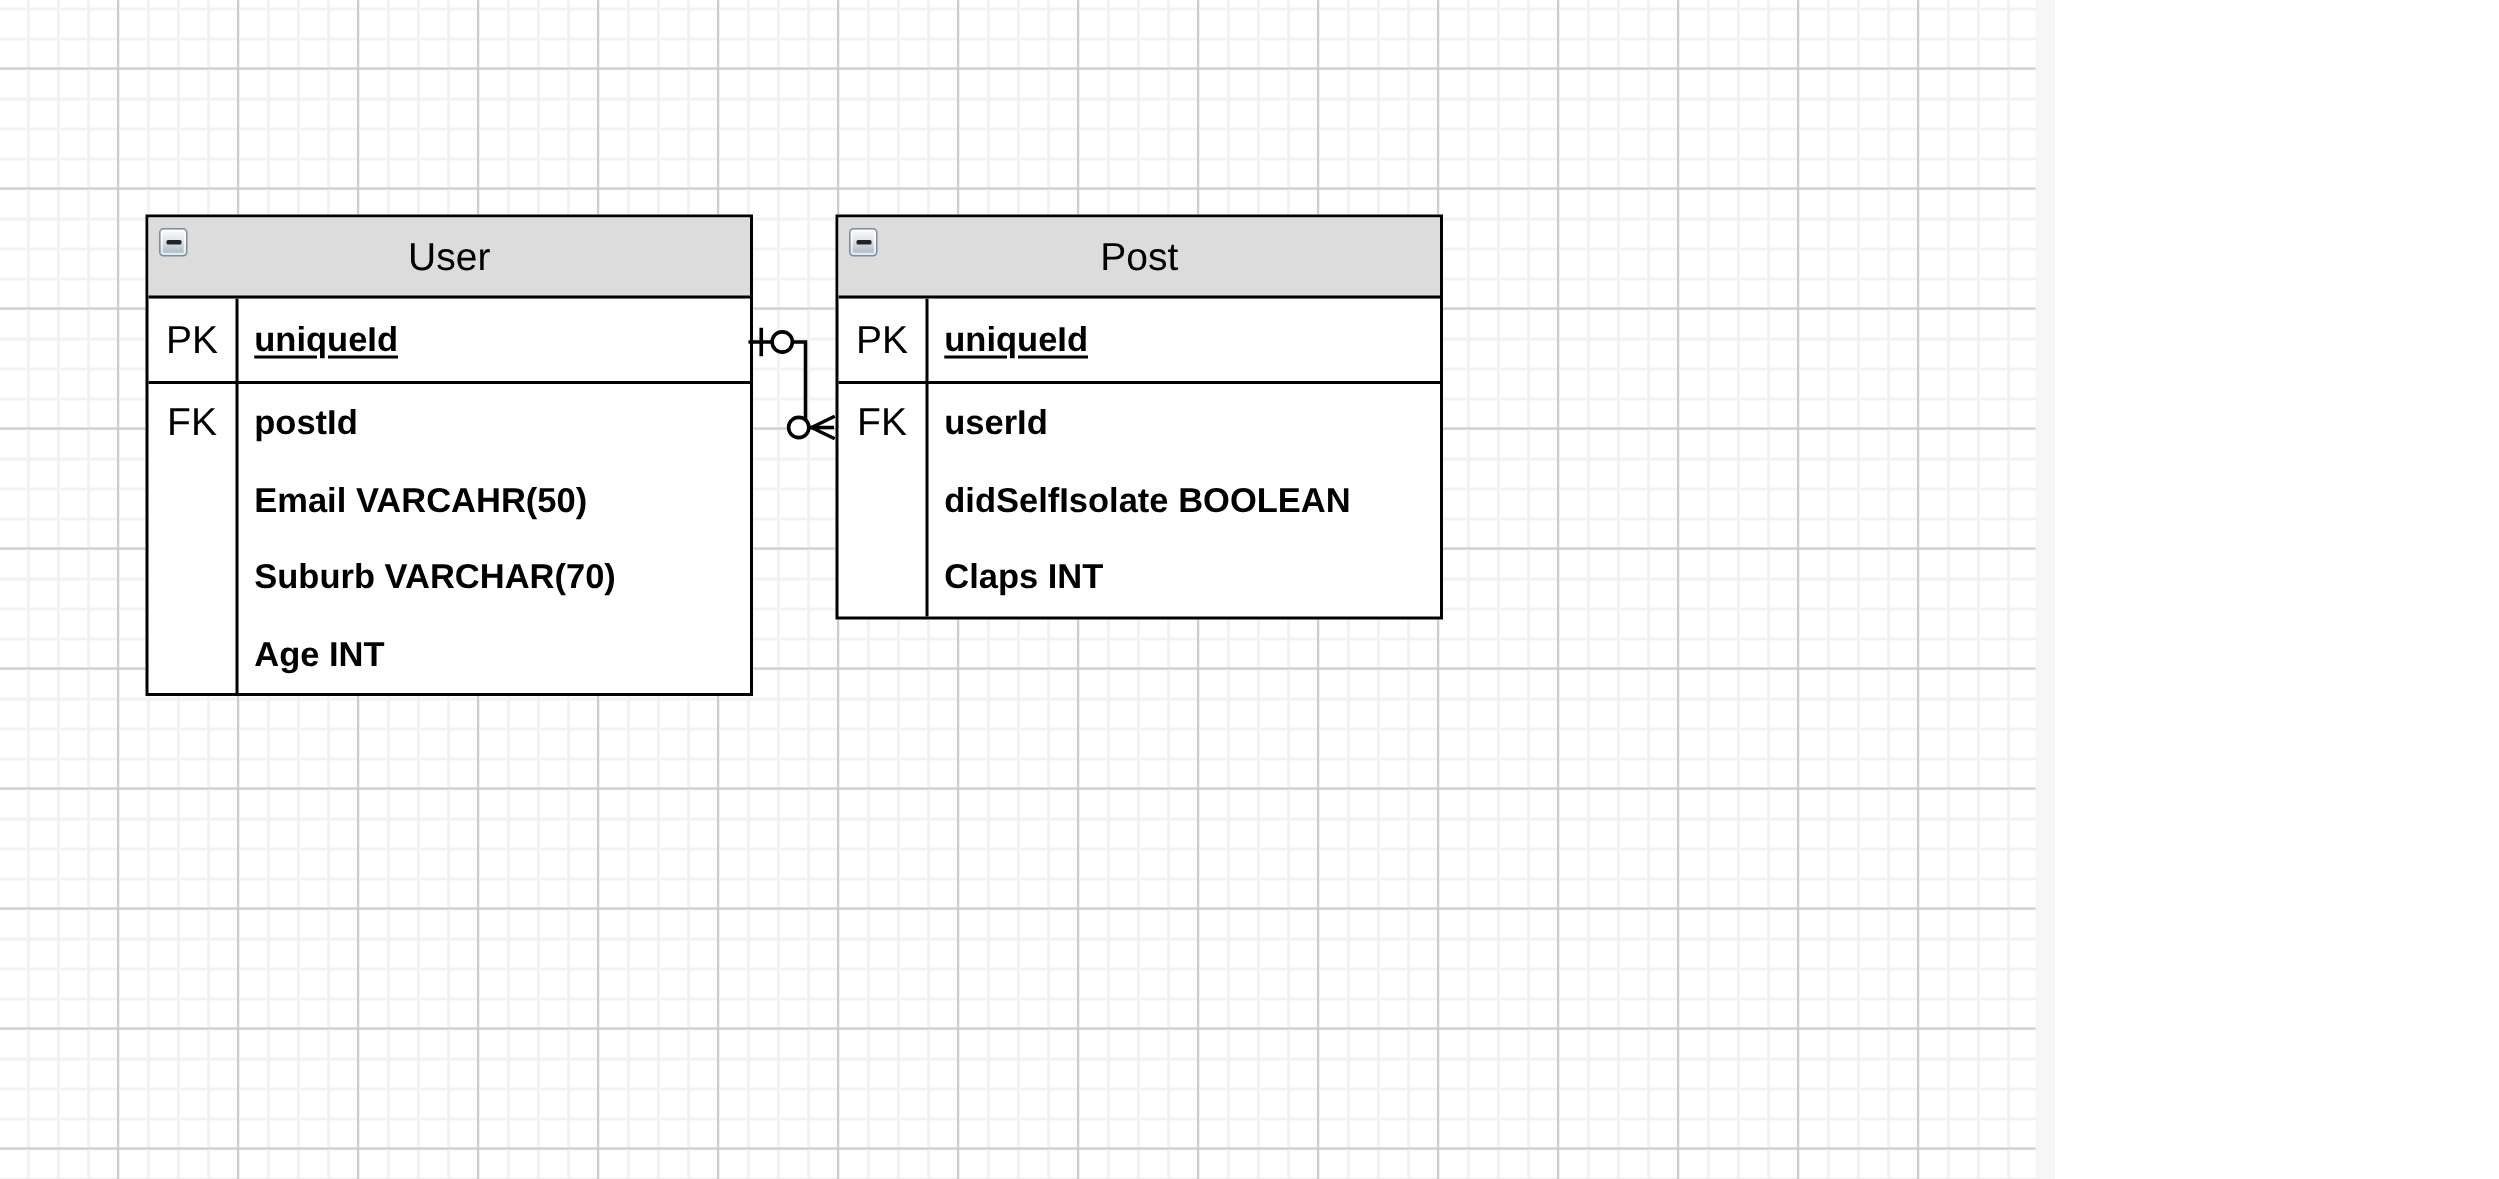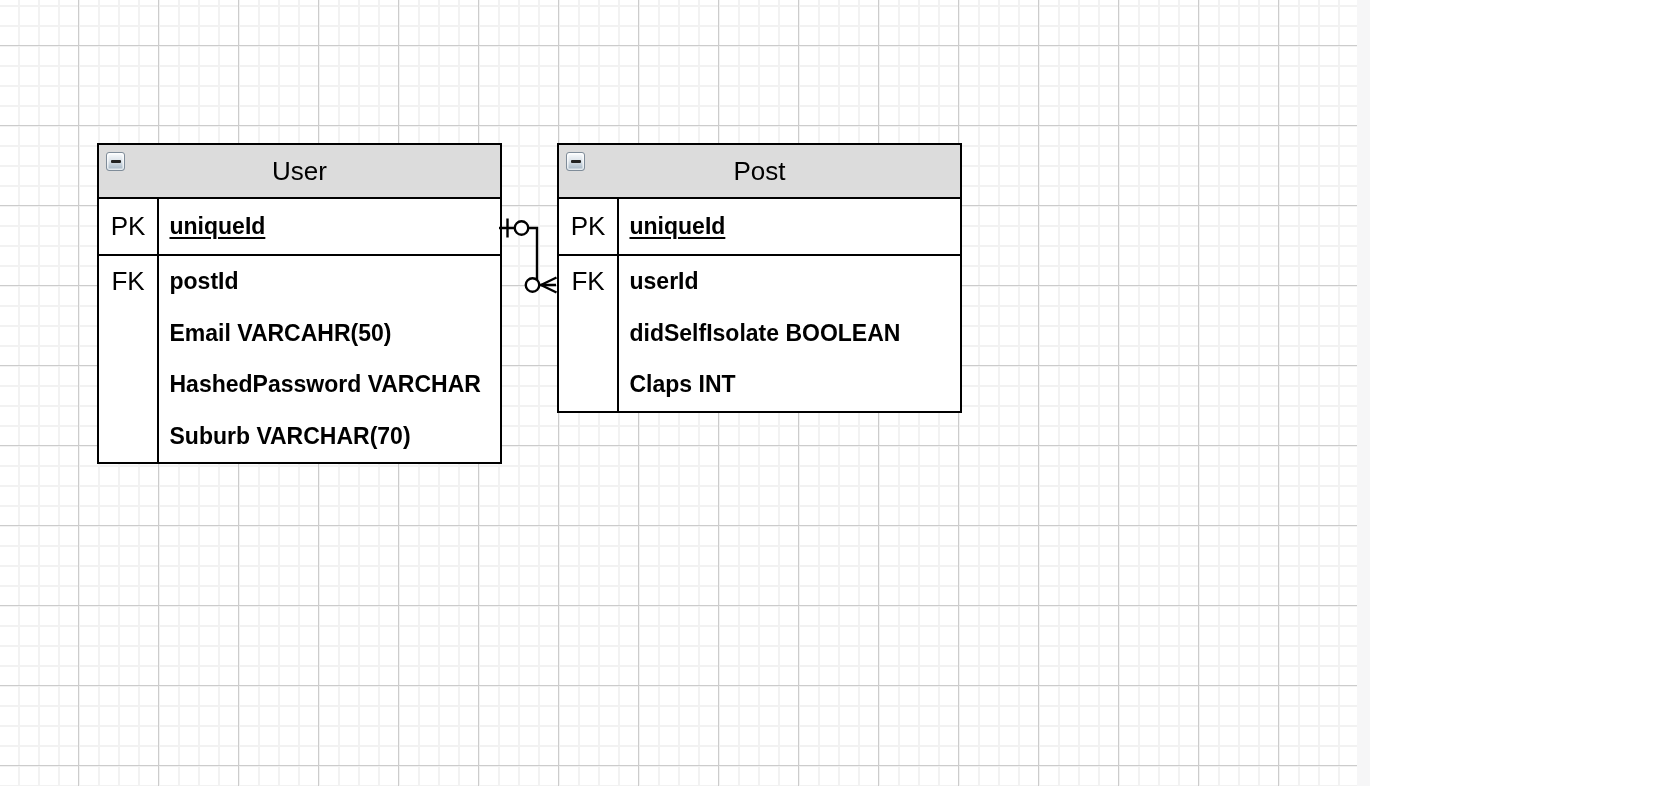--- a/index.html
+++ b/index.html
@@ -87,22 +87,22 @@
       <div class="keycell">PK</div>
       <div class="fieldcell pk-field">uniqueId</div>
     </div>
     <div class="e-body">
       <div class="keycell">
         <span class="keylabel">FK</span>
       </div>
       <div class="fieldcol">
         <div class="fieldcell erow">postId</div>
         <div class="fieldcell erow">Email VARCAHR(50)</div>
-        <div class="fieldcell erow">HashedPassword VARCHAR</div>
         <div class="fieldcell erow">Suburb VARCHAR(70)</div>
+        <div class="fieldcell erow">Age INT</div>
       </div>
     </div>
   </div>
 
   <div class="entity entity--post">
     <div class="e-header">
       <span class="collapse-btn">
         <span class="minus-glyph"></span>
       </span>
       <span class="e-title">Post</span>

